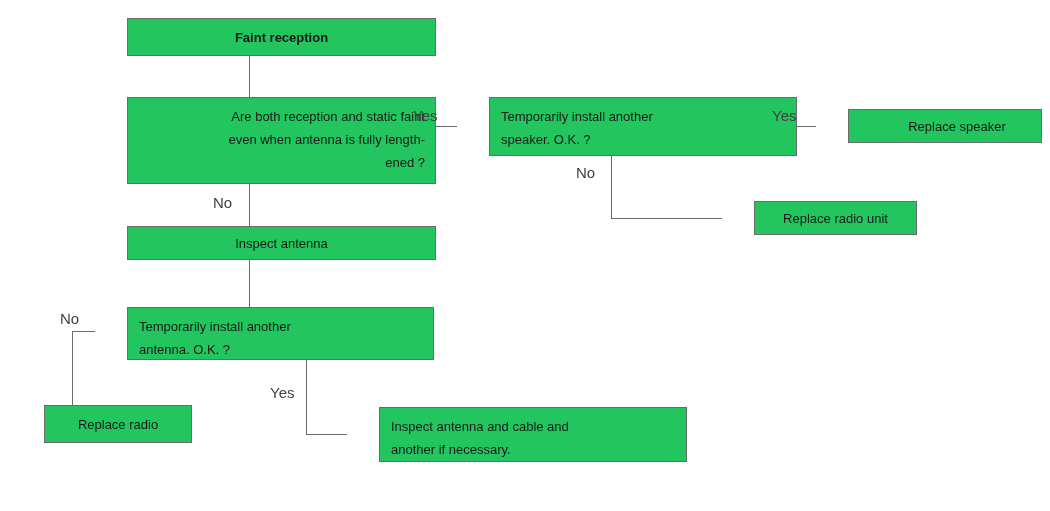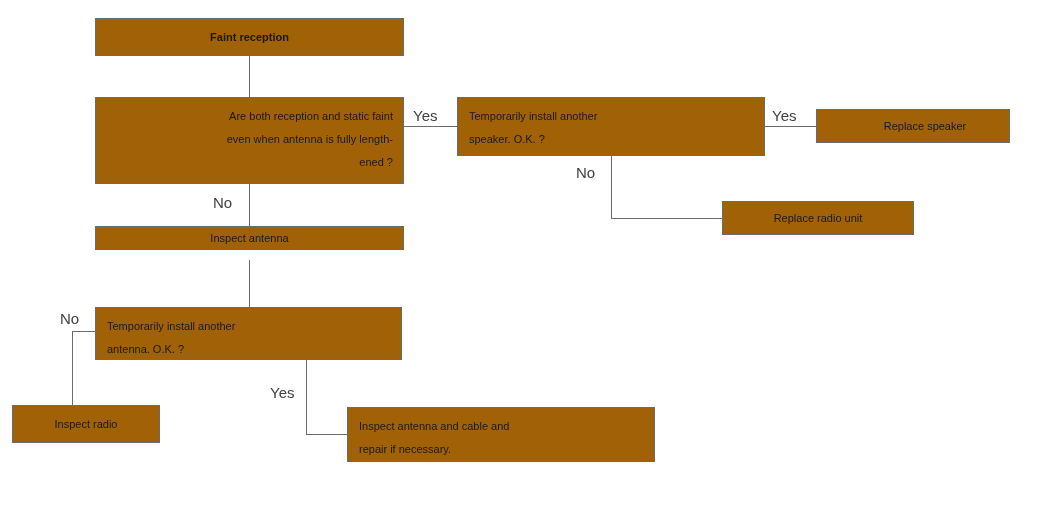--- a/index.html
+++ b/index.html
@@ -12,25 +12,26 @@
     width: 1050px;
     height: 511px;
     background: #ffffff;
     font-family: "Liberation Sans", sans-serif;
     overflow: hidden;
   }
   .node {
     position: absolute;
     box-sizing: border-box;
     border: 1px solid #6b6b6b;
-    background: #a16207;
+    background: #22c55e;
     color: #1a1a1a;
-    font-size: 11px;
+    font-size: 13px;
     line-height: 23px;
     z-index: 2;
+    margin-left: 32px;
   }
   .node .txt {
     display: block;
     white-space: pre-line;
   }
   .node.center {
     display: flex;
     align-items: center;
     justify-content: center;
     text-align: center;
@@ -99,40 +100,40 @@
 
   <div class="node leftpad" style="left:457px; top:97px; width:308px; height:59px;">
     <span class="txt">Temporarily install another
 speaker. O.K. ?</span>
   </div>
 
   <div class="node center" style="left:816px; top:109px; width:194px; height:34px;padding-left:24px;">
     <span class="txt">Replace speaker</span>
   </div>
 
-  <div class="node center" style="left:722px; top:201px; width:192px; height:34px;">
+  <div class="node center" style="left:722px; top:201px; width:163px; height:34px;">
     <span class="txt">Replace radio unit</span>
   </div>
 
-  <div class="node center" style="left:95px; top:226px; width:309px; height:24px;">
+  <div class="node center" style="left:95px; top:226px; width:309px; height:34px;">
     <span class="txt">Inspect antenna</span>
   </div>
 
   <div class="node leftpad" style="left:95px; top:307px; width:307px; height:53px;">
     <span class="txt">Temporarily install another
 antenna. O.K. ?</span>
   </div>
 
   <div class="node center" style="left:12px; top:405px; width:148px; height:38px;">
-    <span class="txt">Inspect radio</span>
+    <span class="txt">Replace radio</span>
   </div>
 
   <div class="node leftpad" style="left:347px; top:407px; width:308px; height:55px;">
     <span class="txt">Inspect antenna and cable and
-repair if necessary.</span>
+another if necessary.</span>
   </div>
 
   <div class="edge-label" style="left:413px; top:107px;">Yes</div>
   <div class="edge-label" style="left:213px; top:194px;">No</div>
   <div class="edge-label" style="left:772px; top:107px;">Yes</div>
   <div class="edge-label" style="left:576px; top:164px;">No</div>
   <div class="edge-label" style="left:60px; top:310px;">No</div>
   <div class="edge-label" style="left:270px; top:384px;">Yes</div>
 
 </div>

